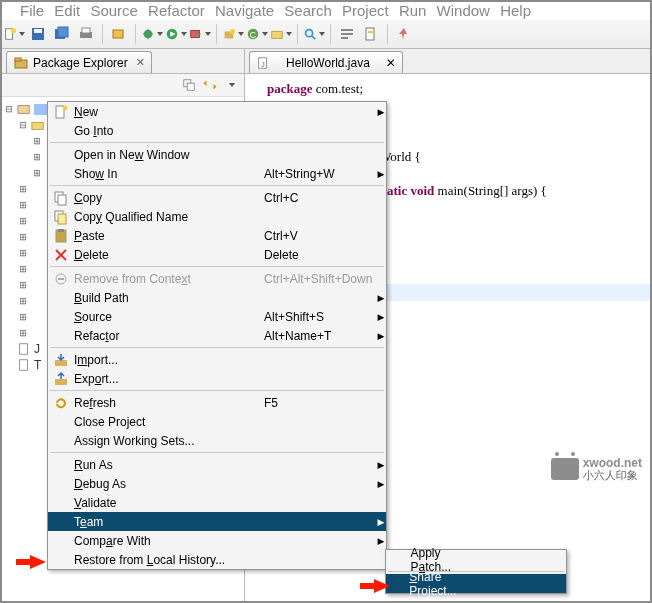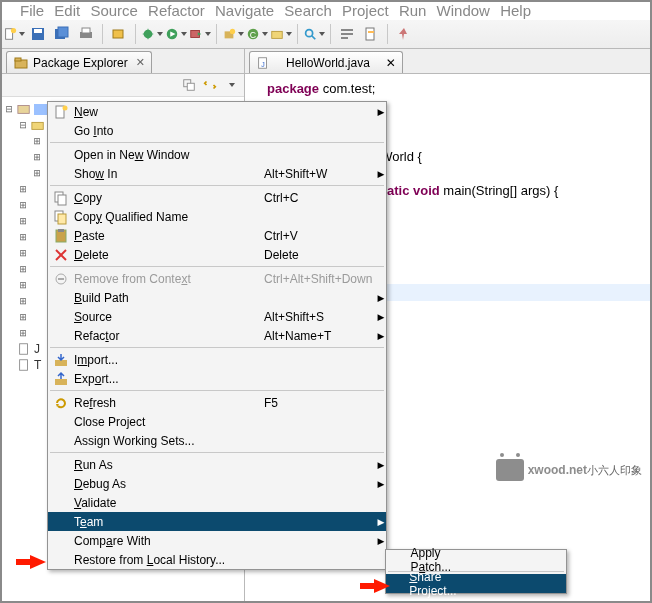--- a/index.html
+++ b/index.html
@@ -21,21 +21,21 @@
   .view-tab .x{font-family:sans-serif;font-size:11px;color:#666;margin-left:4px;cursor:pointer}
   .left-toolbar{height:22px;display:flex;align-items:center;justify-content:flex-end;border-bottom:1px solid #dcdcdc;padding-right:4px;gap:3px;background:#f4f4f4}
   .mini-btn{width:18px;height:18px;display:flex;align-items:center;justify-content:center}
   .tree{flex:1;overflow:hidden;padding:4px 2px;position:relative}
   .tree-row{display:flex;align-items:center;height:16px;gap:3px;font-size:12px;white-space:nowrap;color:#333}
   .twist{width:10px;height:10px;font-size:9px;color:#666;text-align:center;line-height:10px}
   
   .editor{flex:1;display:flex;flex-direction:column}
   .ed-tab-row{height:24px;display:flex;align-items:flex-end;border-bottom:1px solid #b9b9b9;background:#efefef}
   .ed-tab{height:21px;border:1px solid #a0a0a0;border-bottom:none;border-radius:3px 3px 0 0;background:linear-gradient(#fff,#ebebeb);display:flex;align-items:center;padding:0 6px;margin-left:4px;gap:16px}
-  .code{flex:1;padding:6px 0 0 22px;font-family:Liberation Sans, sans-serif;font-size:13px;line-height:17px;position:relative}
+  .code{flex:1;padding:6px 0 0 22px;font-family:Liberation Serif, serif;font-size:13px;line-height:17px;position:relative}
   .code .kw{color:#7f0055;font-weight:bold}
   .code .pl{color:#000}
   .highlight-line{position:absolute;left:0;right:0;height:17px;background:#e8f2fe;z-index:0}
   .code-line{position:relative;z-index:1;white-space:pre}
   
   .ctx{position:absolute;left:45px;top:99px;width:338px;border:1px solid #939393;box-shadow:2px 2px 4px rgba(0,0,0,.3);background:#f4f4f4;z-index:50}
   .ctx-row{display:flex;align-items:center;height:19px;font-size:12px;position:relative;cursor:default}
   .ctx-row.highlight{background:#0c4a6e;color:#fff}
   .ctx-ic{width:26px;display:flex;align-items:center;justify-content:center}
   .ctx-label{flex:1}
@@ -47,21 +47,21 @@
   .ctx-row.disabled{color:#9b9b9b}
   .ctx-row.disabled .ctx-accel{color:#9b9b9b}
   .ctx-sep{height:1px;background:#c8c8c8;margin:2px 2px}
   
   .submenu{position:absolute;left:383px;top:547px;width:180px;border:1px solid #939393;box-shadow:2px 2px 4px rgba(0,0,0,.3);background:#f4f4f4;z-index:60}
   
   .wm{position:absolute;right:8px;bottom:120px;display:flex;align-items:center;gap:4px;font-size:12px;color:#777}
   .wm .robot{width:28px;height:22px;background:#8d8d8d;border-radius:3px;position:relative}
   .wm .robot:before{content:"";position:absolute;left:4px;top:-6px;width:4px;height:4px;background:#8d8d8d;border-radius:50%}
   .wm .robot:after{content:"";position:absolute;right:4px;top:-6px;width:4px;height:4px;background:#8d8d8d;border-radius:50%}
-  .wm-text{display:flex;flex-direction:row;line-height:12px}
+  .wm-text{display:flex;flex-direction:column;line-height:12px}
   .wm-text span:first-child{color:#8d8d8d;font-weight:bold}
   .wm-text span:last-child{color:#666;font-size:11px}
   
   .arrow{position:absolute;width:0;height:0;border-top:7px solid transparent;border-bottom:7px solid transparent;border-left:16px solid #ff1a00;z-index:100}
   .arrow:before{content:"";position:absolute;left:-30px;top:-3px;width:14px;height:6px;background:#ff1a00}
   
   .ic{width:16px;height:16px}
 </style>
 </head>
 <body>
@@ -329,21 +329,21 @@
       <div class="ctx-sep"></div>
       <div class="ctx-row">
         <span class="ctx-ic"></span>
         <span class="ctx-label">Open in Ne<u>w</u> Window</span>
         <span class="ctx-accel"></span>
         <span class="ctx-sub"></span>
       </div>
       <div class="ctx-row">
         <span class="ctx-ic"></span>
         <span class="ctx-label">Sho<u>w</u> In</span>
-        <span class="ctx-accel">Alt+Shift+W</span>
+        <span class="ctx-accel">Alt+String+W</span>
         <span class="ctx-sub">▶</span>
       </div>
       <div class="ctx-sep"></div>
       <div class="ctx-row">
         <span class="ctx-ic">
           <svg width="16" height="16" viewBox="0 0 16 16">
             <rect x="2" y="2" width="8" height="10" fill="#fff" stroke="#888"></rect>
             <rect x="5" y="5" width="8" height="10" fill="#fff" stroke="#888"></rect>
           </svg>
         </span>

